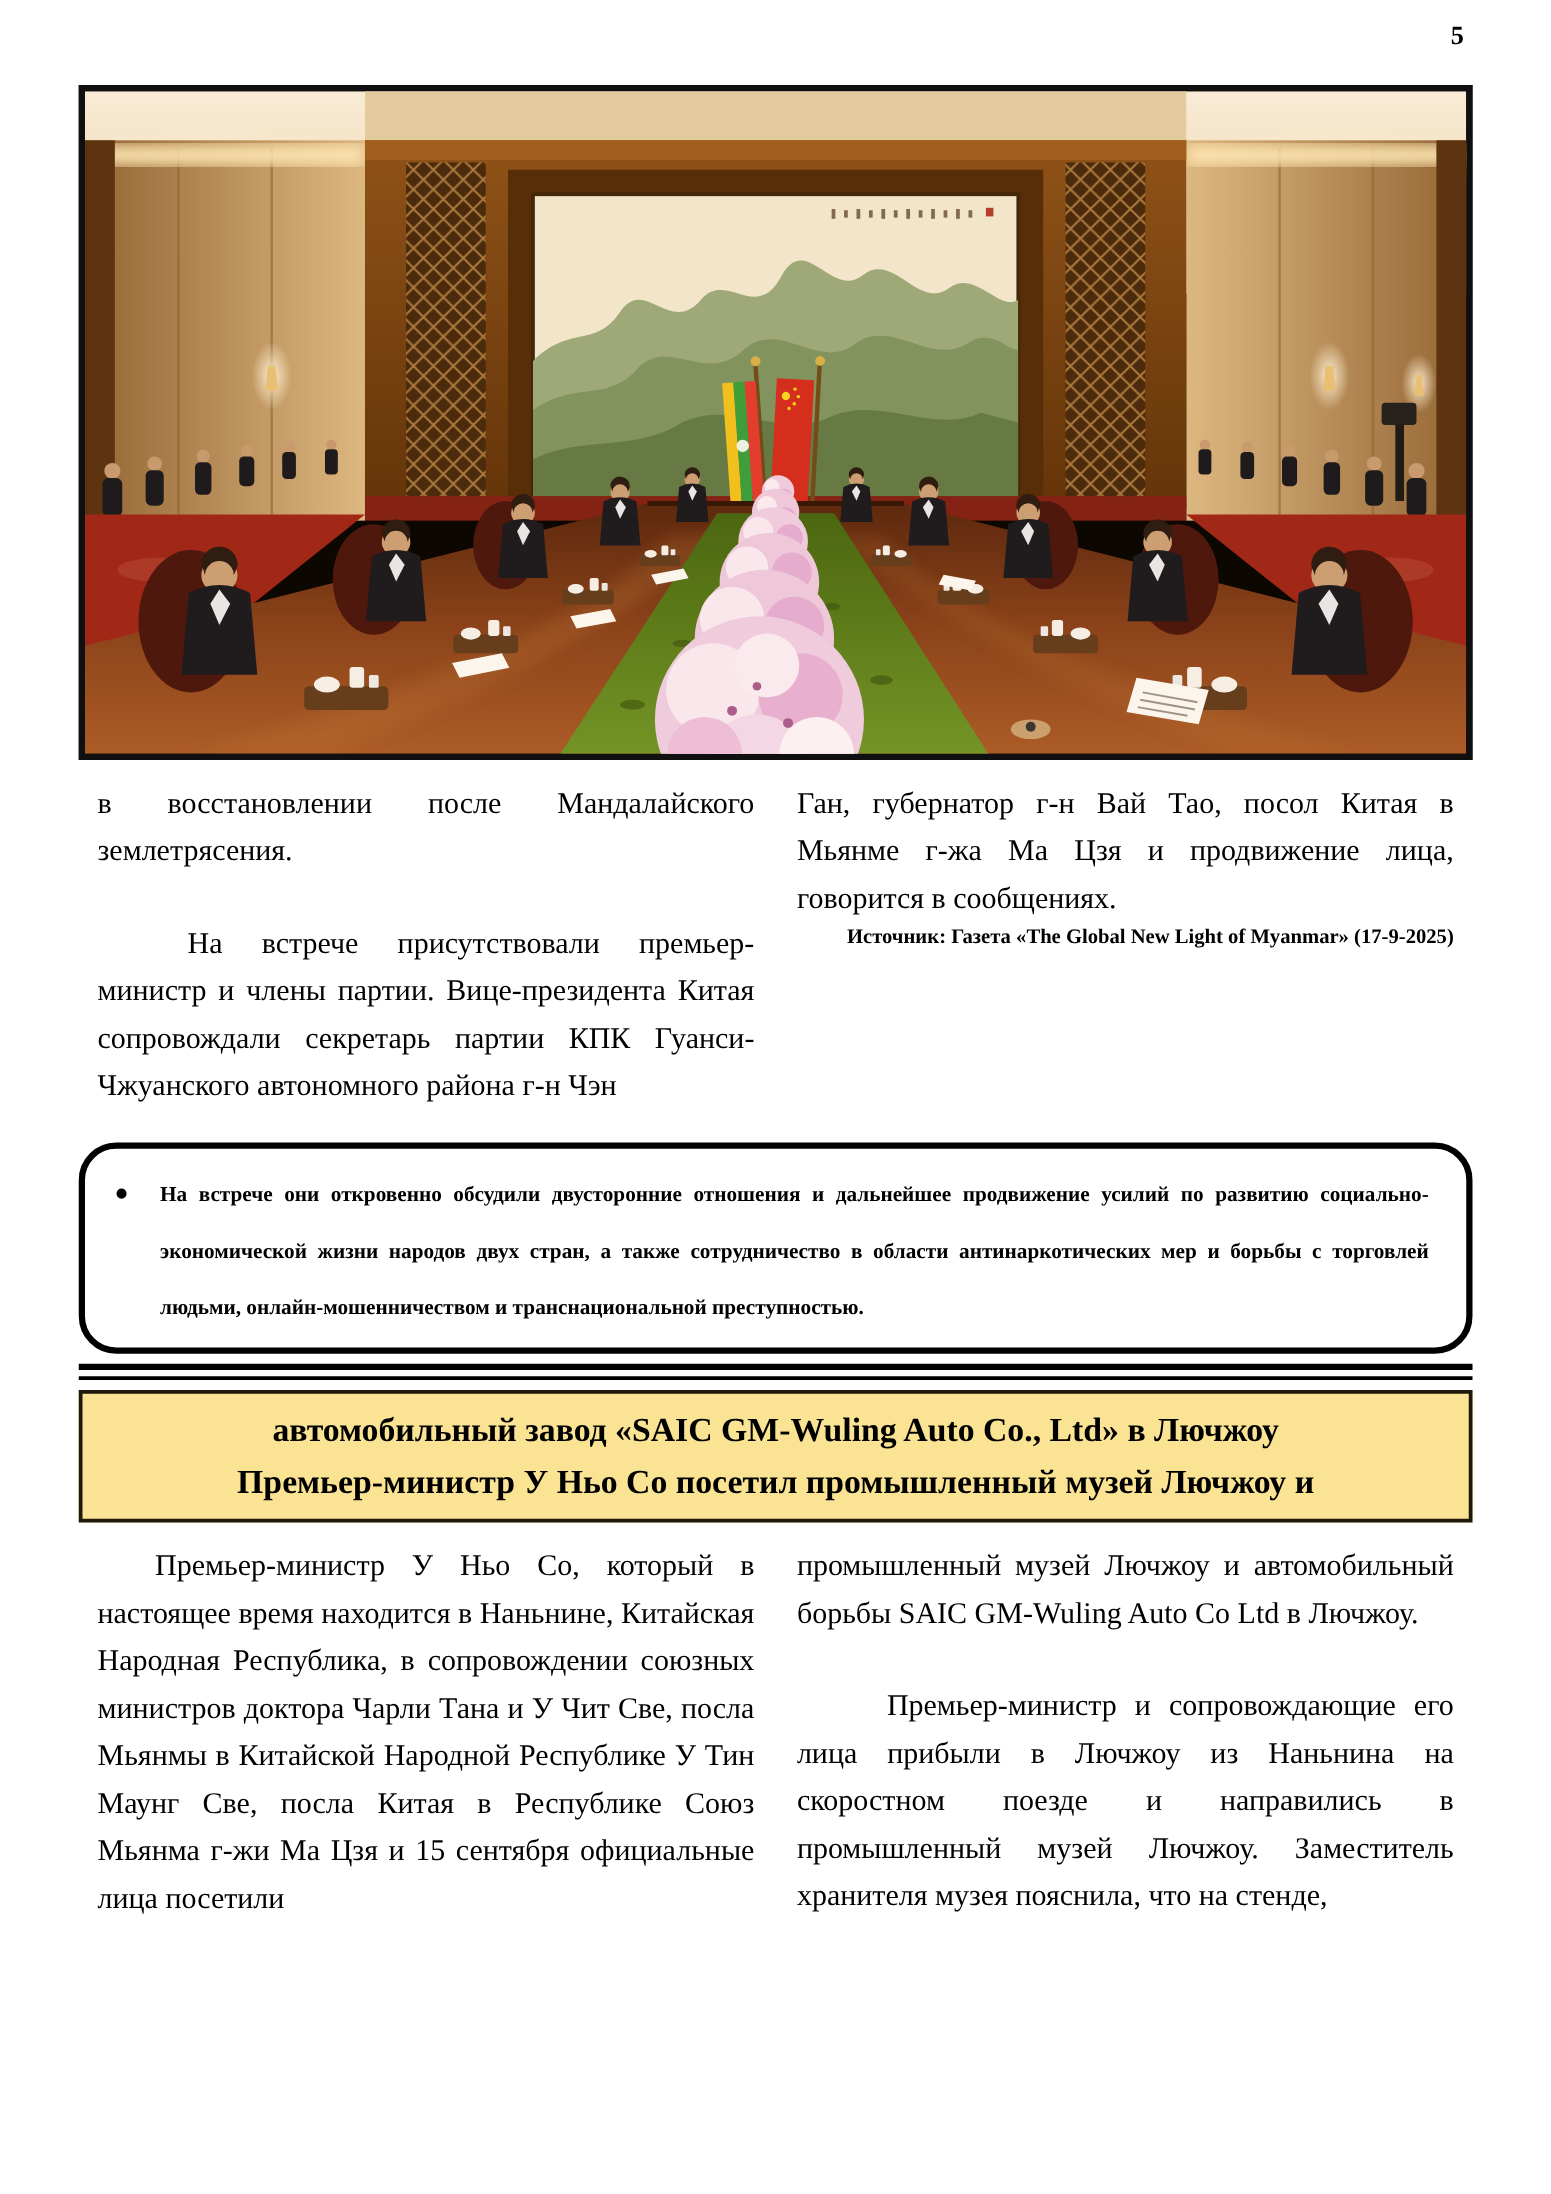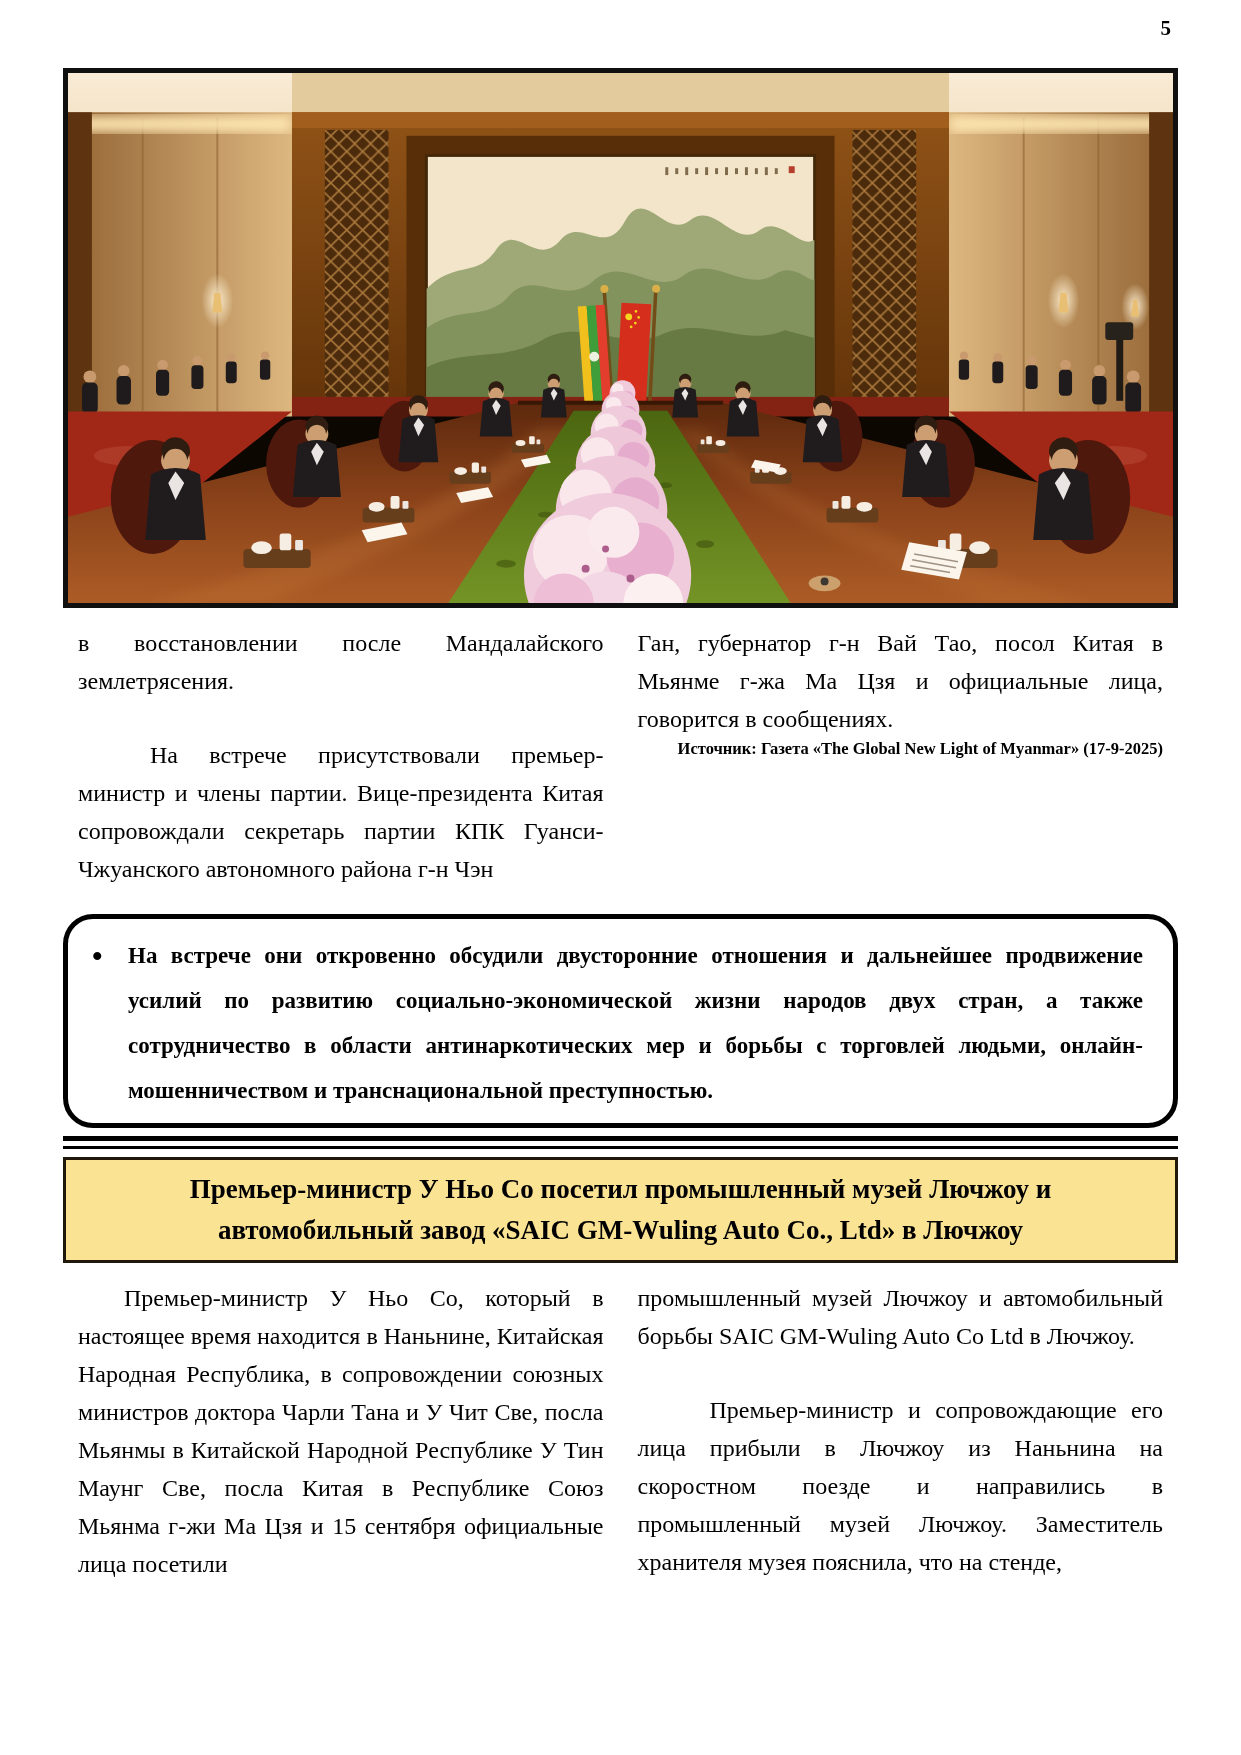--- a/index.html
+++ b/index.html
@@ -46,21 +46,21 @@
     display:flex;
     background:#fff;
   }
   .summary-box .bullet{
     width:36px;flex:0 0 36px;
     font-weight:bold;font-size:30px;line-height:45px;
   }
   .summary-box p{
     flex:1;margin:0;
     font-weight:bold;
-    font-size:23px;line-height:45px;
+    font-size:17px;line-height:45px;
     text-align:justify;
   }
   .double-rule{
     margin-top:8px;
     height:5px;
     border-top:5px solid #000;
     border-bottom:3px solid #000;
   }
   .section-heading{
     margin-top:8px;
@@ -388,35 +388,35 @@
       <rect width="1110" height="540" fill="#ff8c2a" opacity="0.05"></rect>
     </svg>
   </figure>
 
   <section class="cols">
     <div class="col">
       <p class="no-indent">в восстановлении после Мандалайского землетрясения.</p>
       <p class="indent-lg">На встрече присутствовали премьер-министр и члены партии. Вице-президента Китая сопровождали секретарь партии КПК Гуанси-Чжуанского автономного района г-н Чэн</p>
     </div>
     <div class="col">
-      <p class="no-indent">Ган, губернатор г-н Вай Тао, посол Китая в Мьянме г-жа Ма Цзя и официальные лица, говорится в сообщениях.</p>
+      <p class="no-indent">Ган, губернатор г-н Вай Тао, посол Китая в Мьянме г-жа Ма Цзя и продвижение лица, говорится в сообщениях.</p>
       <div class="source">Источник: Газета «The Global New Light of Myanmar» (17-9-2025)</div>
     </div>
   </section>
 
   <div class="summary-box">
     <div class="bullet">•</div>
     <p>На встрече они откровенно обсудили двусторонние отношения и дальнейшее продвижение усилий по развитию социально-экономической жизни народов двух стран, а также сотрудничество в области антинаркотических мер и борьбы с торговлей людьми, онлайн-мошенничеством и транснациональной преступностью.</p>
   </div>
 
   <div class="double-rule"></div>
 
   <div class="section-heading">
+    <div>автомобильный завод «SAIC GM-Wuling Auto Co., Ltd» в Лючжоу</div>
     <div>Премьер-министр У Ньо Со посетил промышленный музей Лючжоу и</div>
-    <div>автомобильный завод «SAIC GM-Wuling Auto Co., Ltd» в Лючжоу</div>
   </div>
 
   <section class="cols bottom">
     <div class="col">
       <p class="indent-md">Премьер-министр У Ньо Со, который в настоящее время находится в Наньнине, Китайская Народная Республика, в сопровождении союзных министров доктора Чарли Тана и У Чит Све, посла Мьянмы в Китайской Народной Республике У Тин Маунг Све, посла Китая в Республике Союз Мьянма г-жи Ма Цзя и 15 сентября официальные лица посетили</p>
     </div>
     <div class="col">
       <p class="no-indent">промышленный музей Лючжоу и автомобильный борьбы SAIC GM-Wuling Auto Co Ltd в Лючжоу.</p>
       <p class="indent-lg">Премьер-министр и сопровождающие его лица прибыли в Лючжоу из Наньнина на скоростном поезде и направились в промышленный музей Лючжоу. Заместитель хранителя музея пояснила, что на стенде,</p>
     </div>

